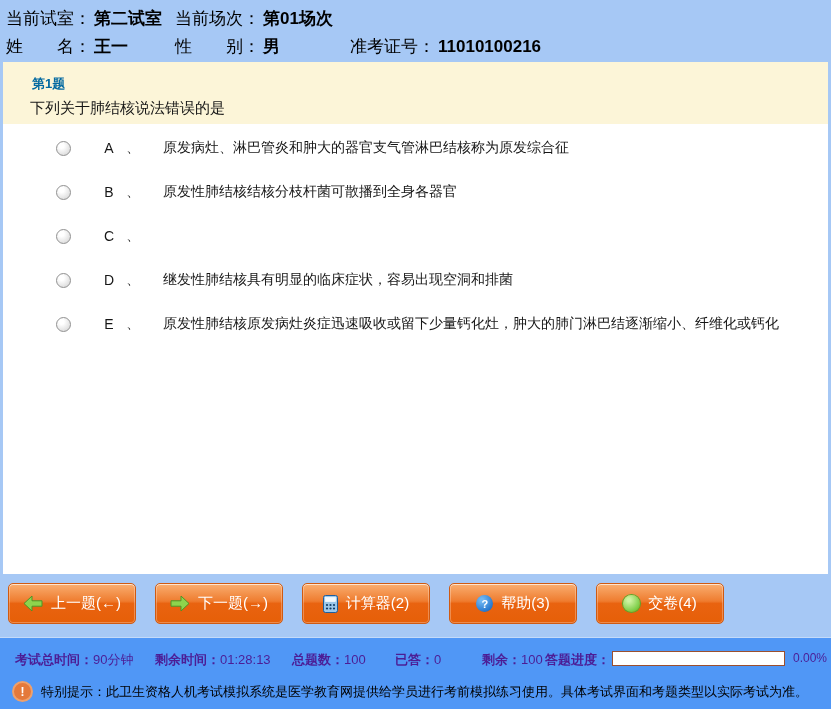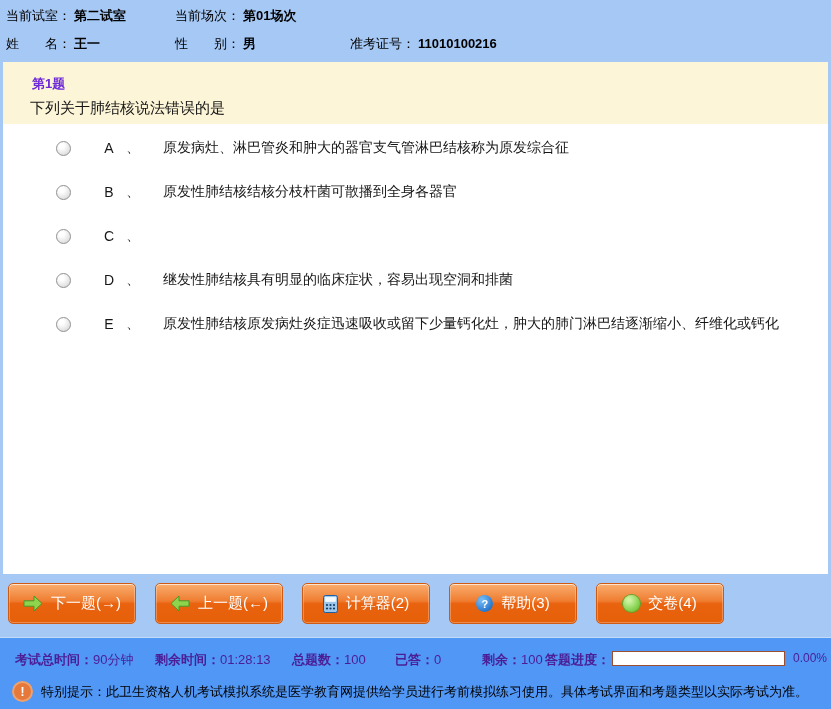--- a/index.html
+++ b/index.html
@@ -4,33 +4,33 @@
 <style>
   html,body { margin:0; padding:0; }
   body { font-family:"Liberation Sans","DejaVu Sans",sans-serif; }
   .screen {
     position:relative; width:831px; height:709px;
     background:#a6c8f5; overflow:hidden;
   }
 
   
   .header { position:absolute; top:0; left:0; width:100%; height:62px; }
-  .hfield { position:absolute; font-size:13px; color:#000; white-space:nowrap; }
+  .hfield { position:absolute; font-size:17px; color:#000; white-space:nowrap; }
   .hfield .lab { font-weight:normal; }
   .hfield .val { font-weight:bold; margin-left:3px; }
   .f-room    { left:6px;   top:7px;  }
   .f-session { left:175px; top:7px;  }
   .f-name    { left:6px;   top:35px; }
   .f-gender  { left:175px; top:35px; }
   .f-ticket  { left:350px; top:35px; }
 
   
   .panel { position:absolute; top:62px; left:3px; width:825px; height:510px; }
   .panel-head { height:62px; background:#fcf5d8; overflow:hidden; }
-  .q-number { margin:13px 0 0 29px; font-size:13px; font-weight:bold; color:#6d28d9; }
+  .q-number { margin:13px 0 0 29px; font-size:13px; font-weight:bold; color:#0369a1; }
   .q-text   { margin:6px 0 0 27px; font-size:15px; color:#141414;font-family:Liberation Serif, serif; }
   .panel-body { height:448px; background:#ffffff; padding-top:2px; overflow:hidden; }
   .option { height:44px; display:flex; align-items:center; padding-left:53px;
             font-size:14px; color:#161616; white-space:nowrap; cursor:default; }
   .radio { width:13px; height:13px; flex:0 0 13px; border-radius:50%;
            border:1px solid #919191;
            background:radial-gradient(circle at 35% 30%, #ffffff 20%, #d9d9d9 85%); }
   .opt-letter { margin-left:31px; width:14px; text-align:center; }
   .opt-sep    { margin-left:10px; }
   .opt-text   { margin-left:23px; }
@@ -142,29 +142,29 @@
         <span class="opt-sep">、</span>
         <span class="opt-text">原发性肺结核原发病灶炎症迅速吸收或留下少量钙化灶，肿大的肺门淋巴结逐渐缩小、纤维化或钙化</span>
       </div>
 
     </div>
   </div>
 
   <div class="toolbar">
     <div class="btn">
       <svg width="20" height="17" viewBox="0 0 20 17">
+          <path d="M9 1 L1 8.5 L9 16 L9 11.2 L19 11.2 L19 5.8 L9 5.8 Z" fill="#8ed44d" stroke="#4e9427" stroke-width="1"></path>
+        </svg>
+      <span>上一题(←)</span>
+    </div>
+    <div class="btn">
+      <svg width="20" height="17" viewBox="0 0 20 17">
           <path d="M11 1 L19 8.5 L11 16 L11 11.2 L1 11.2 L1 5.8 L11 5.8 Z" fill="#8ed44d" stroke="#4e9427" stroke-width="1"></path>
         </svg>
       <span>下一题(→)</span>
-    </div>
-    <div class="btn">
-      <svg width="20" height="17" viewBox="0 0 20 17">
-          <path d="M9 1 L1 8.5 L9 16 L9 11.2 L19 11.2 L19 5.8 L9 5.8 Z" fill="#8ed44d" stroke="#4e9427" stroke-width="1"></path>
-        </svg>
-      <span>上一题(←)</span>
     </div>
     <div class="btn">
       <svg width="15" height="18" viewBox="0 0 15 18">
         <rect x="0.5" y="0.5" width="14" height="17" rx="2" fill="#9cc7ea" stroke="#1d5e9e"></rect>
         <rect x="2.5" y="2.5" width="10" height="4" fill="#f2f9ff" stroke="#ffffff" stroke-width="0.6"></rect>
         <circle cx="4" cy="10" r="1.1" fill="#123c66"></circle>
           <circle cx="7.5" cy="10" r="1.1" fill="#123c66"></circle>
           <circle cx="11" cy="10" r="1.1" fill="#123c66"></circle>
         <circle cx="4" cy="13.5" r="1.1" fill="#123c66"></circle>
           <circle cx="7.5" cy="13.5" r="1.1" fill="#123c66"></circle>

